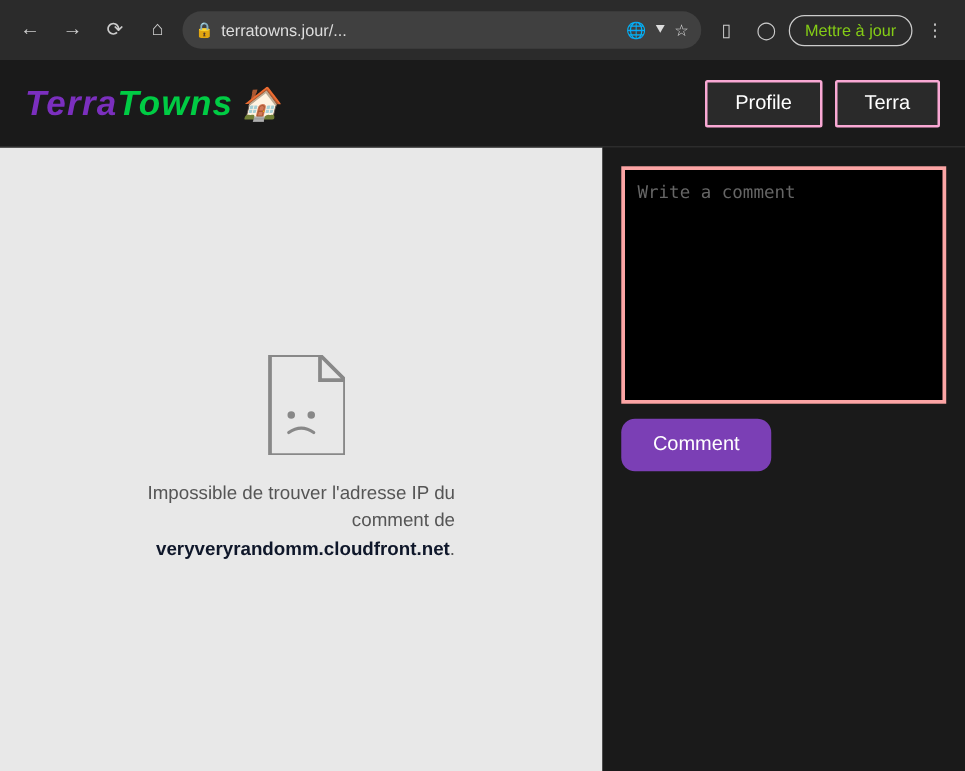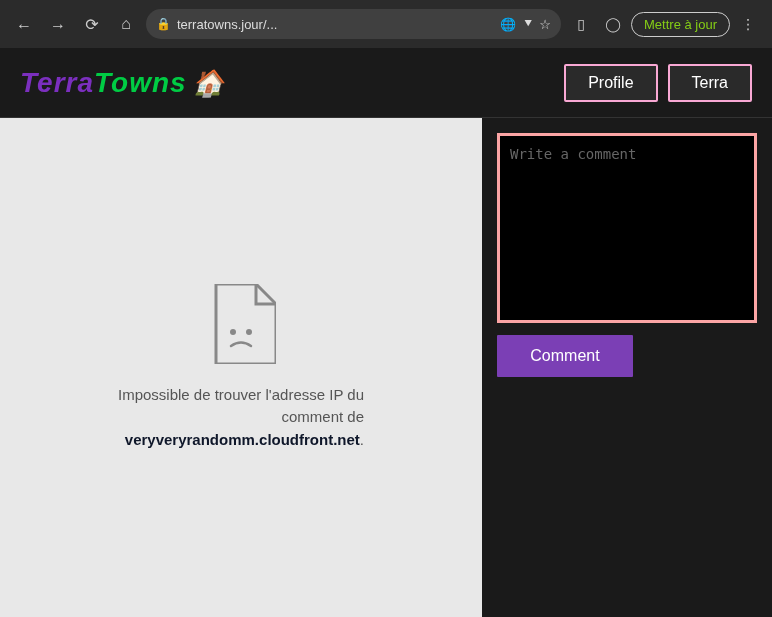--- a/index.html
+++ b/index.html
@@ -195,22 +195,22 @@
 
     .comment-textarea::placeholder { color: #666; }
 
     .comment-btn {
       background: #7b3fb5;
       border: none;
       color: #fff;
       padding: 12px 20px;
       font-size: 16px;
       cursor: pointer;
-      border-radius: 1px;
-      width: 136px;
+      border-radius: 11px;
+      width: 120px;
     }
   </style>
 </head>
 <body>
 
 <div class="browser-chrome">
   <button class="nav-btn">←</button>
   <button class="nav-btn">→</button>
   <button class="nav-btn">⟳</button>
   <button class="nav-btn">⌂</button>

